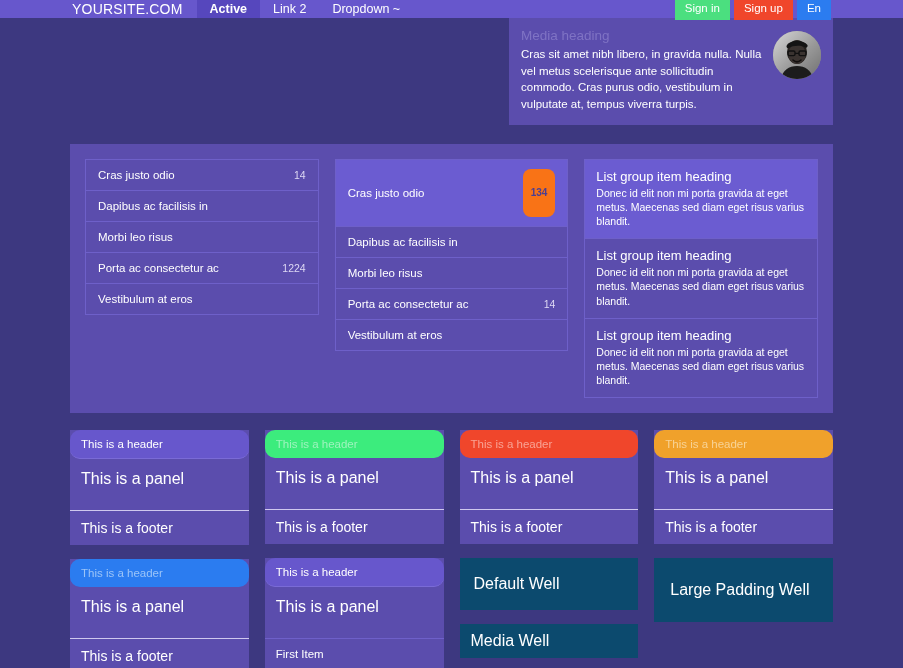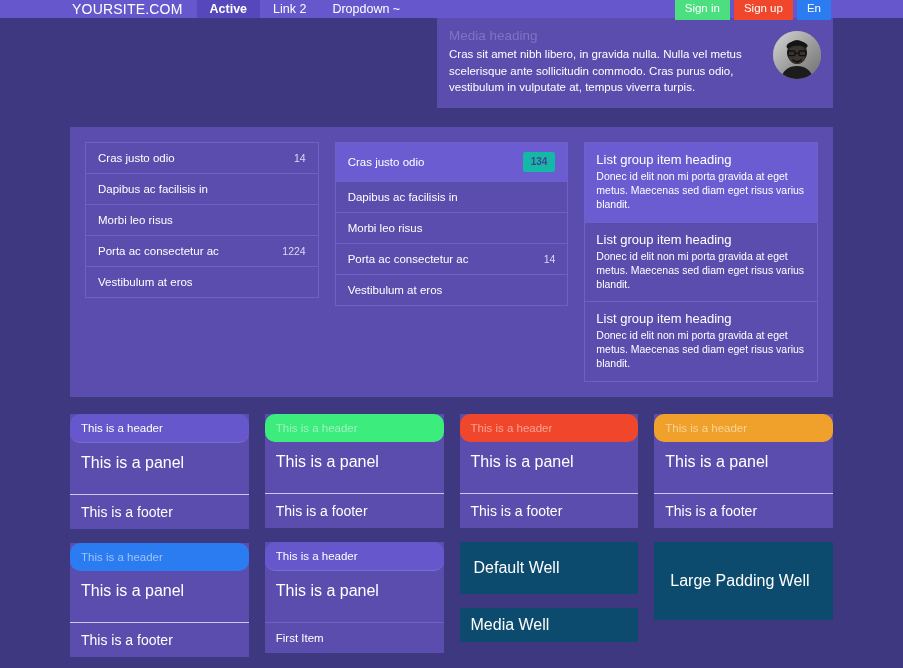--- a/index.html
+++ b/index.html
@@ -54,21 +54,21 @@
   .btn-signin { background: #4bdf7f; }
   .btn-signup { background: #f0462b; }
   .btn-lang   { background: #2b7cf0; }
 
   
   .page { padding: 0 70px; }
 
   
   .media-wrap { display: flex; justify-content: flex-end; padding-top: 0px; }
   .media {
-    width: 396px;
+    width: 324px;
     background: #5b4dad;
     padding: 10px 12px 12px;
     display: flex;
     gap: 10px;
   }
   .media-body { flex: 1; min-width: 0; }
   .media-heading {
     color: #7f73c4;
     font-size: 13.5px;
     font-weight: 400;
@@ -116,26 +116,26 @@
     justify-content: space-between;
     cursor: pointer;
   }
   .list-group-item:last-child { border-bottom: none; }
   .list-group-item.active { background: #6b5cd1; }
   .badge-plain {
     color: #ded9f4;
     font-size: 10.5px;
   }
   .badge-pill {
-    background: #14b8a6;
+    background: #f97316;
     color: #4a3f94;
     font-size: 10px;
     font-weight: 600;
-    border-radius: 2px;
-    padding: 4px 8px;
+    border-radius: 8px;
+    padding: 18px 8px;
     line-height: 1.2;
   }
   .lgi-head {
     color: #ffffff;
     font-size: 13px;
     font-weight: 400;
     margin-bottom: 2px;
   }
   .lgi-text {
     color: #ffffff;
@@ -182,21 +182,21 @@
   }
 
   
   .well {
     background: #0c4a6e;
     color: #ffffff;
     font-size: 16px;
     padding: 17px 14px;
     margin-bottom: 14px;
   }
-  .well-lg { padding: 30px 16px; }
+  .well-lg { padding: 23px 16px; }
   .well-sm { padding: 8px 11px; }
 </style>
 </head>
 <body>
 
 <div class="navbar">
   <div class="nav-brand">YOURSITE.COM</div>
   <div class="nav-links">
     <div class="nav-link active">Active</div>
     <div class="nav-link">Link 2</div>

